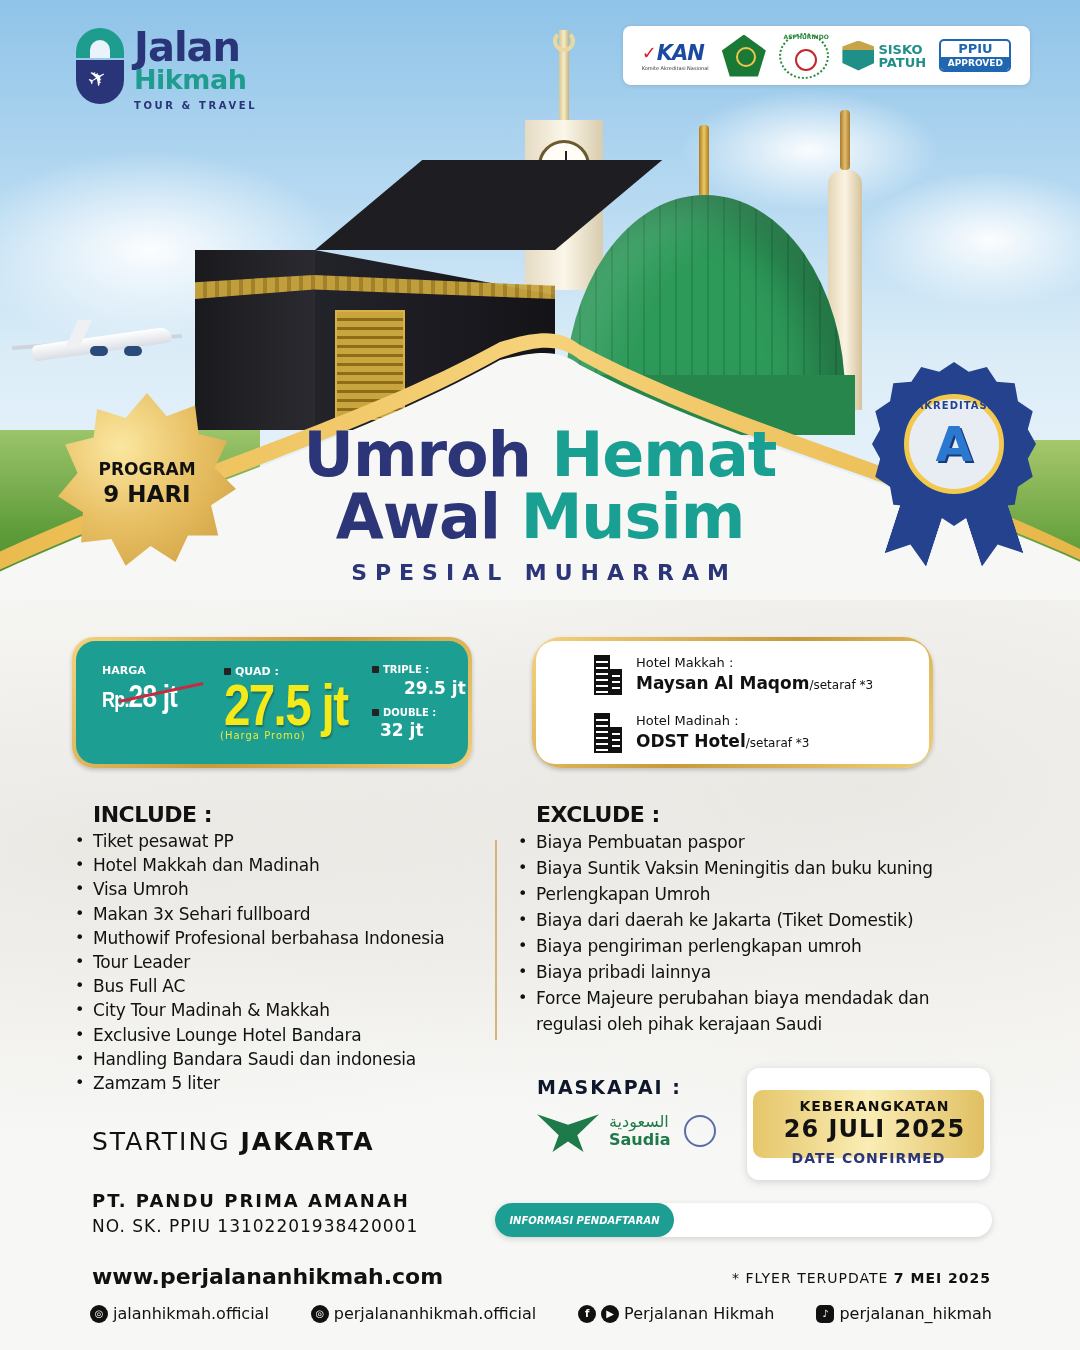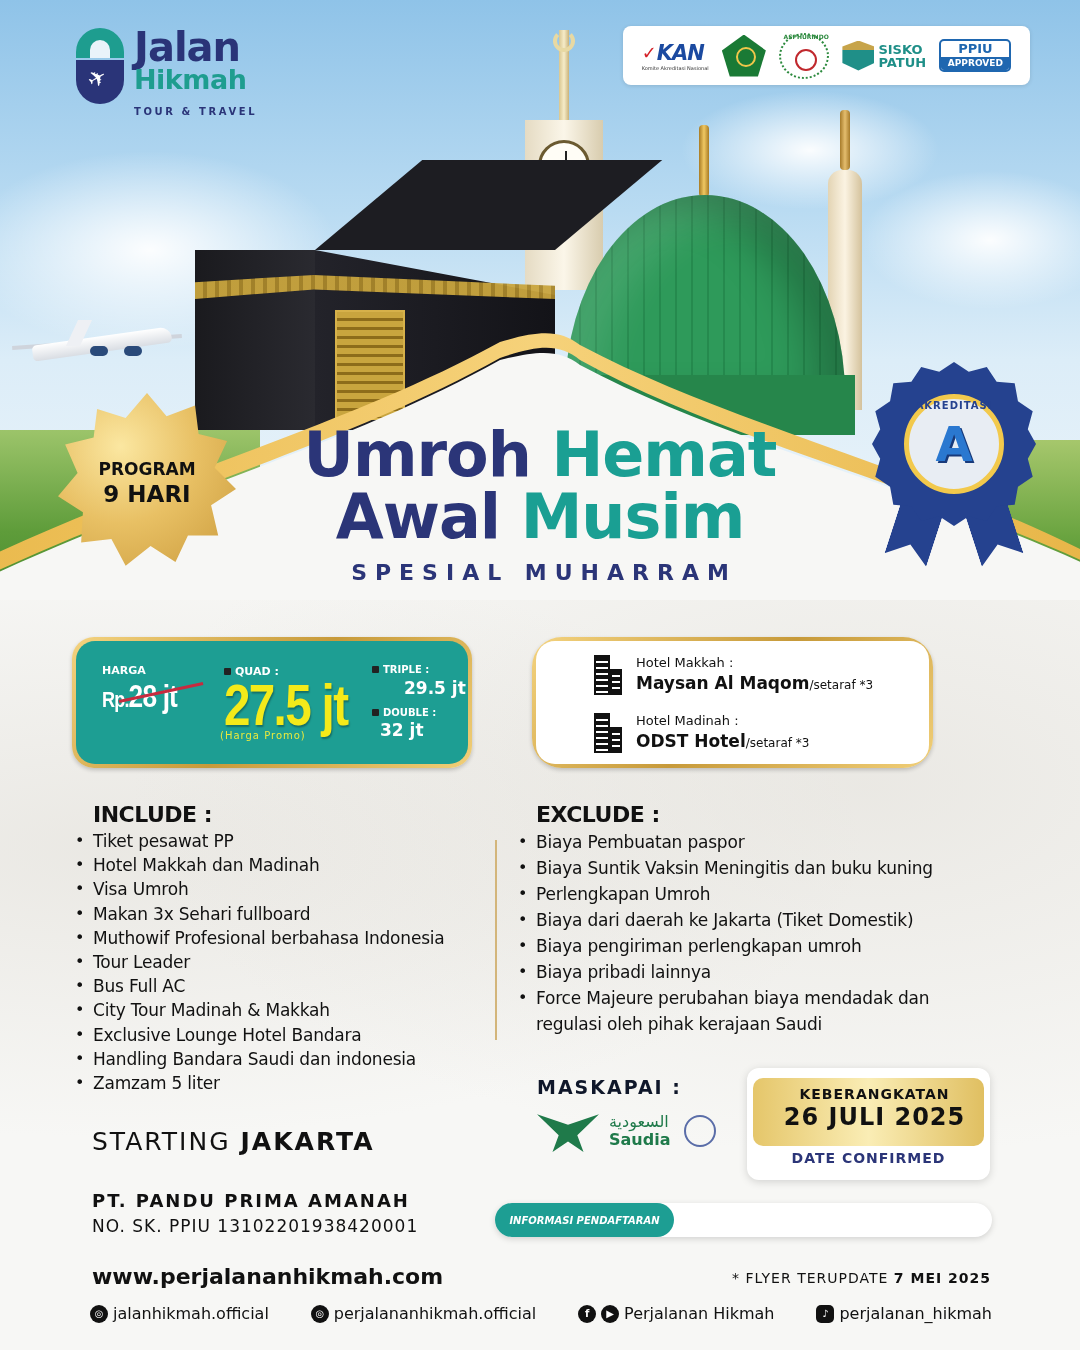--- a/index.html
+++ b/index.html
@@ -82,21 +82,21 @@
   
   .logo { position: absolute; left: 76px; top: 28px; display: flex; align-items: flex-start; }
   .logo-mark { width: 48px; height: 76px; position: relative; }
   .logo-mark .arch { position: absolute; left: 0; top: 0; width: 48px; height: 30px; background: #1e9d8f; border-radius: 24px 24px 0 0; }
   .logo-mark .arch::after { content:""; position:absolute; left:14px; top:12px; width:20px; height:18px; background:#eaf3fa; border-radius:10px 10px 0 0; }
   .logo-mark .base { position: absolute; left: 0; top: 32px; width: 48px; height: 44px; background: #2a3478; border-radius: 0 0 24px 24px; }
   .logo-mark .base::after { content:"✈"; position:absolute; left:12px; top:6px; color:#fff; font-size:22px; transform: rotate(-30deg); }
   .logo-text { margin-left: 10px; }
   .logo-text .l1 { font-family: "DejaVu Sans", sans-serif; font-weight: bold; font-size: 40px; line-height: 38px; color: #2a3478; letter-spacing: -1px; }
   .logo-text .l2 { font-family: "DejaVu Sans", sans-serif; font-weight: bold; font-size: 27px; line-height: 28px; color: #1e9d8f; letter-spacing: -0.5px; }
-  .logo-text .l3 { font-size: 10px; letter-spacing: 2.6px; color: #2a3478; font-weight: bold; margin-top: 12px; }
+  .logo-text .l3 { font-size: 10px; letter-spacing: 2.6px; color: #2a3478; font-weight: bold; margin-top: 6px; }
 
   .accred-bar { position: absolute; left: 623px; top: 26px; width: 407px; height: 59px; background: #fff; border-radius: 8px; box-shadow: 0 1px 4px rgba(0,0,0,.12);
     display: flex; align-items: center; justify-content: space-around; padding: 0 12px; }
   .kan { display: flex; flex-direction: column; align-items: flex-start; }
   .kan .kan-top { display: flex; align-items: center; }
   .kan .kan-v { color: #d42027; font-weight: bold; font-size: 18px; }
   .kan .kan-word { color: #1b4aa0; font-weight: bold; font-style: italic; font-size: 21px; letter-spacing: -1px; }
   .kan .kan-sub { font-size: 5px; color: #333; }
   .kemenag { width: 44px; height: 42px; background: #1a7a35; clip-path: polygon(50% 0, 100% 38%, 82% 100%, 18% 100%, 0 38%); position: relative; }
   .kemenag::after { content:""; position:absolute; left:14px; top:12px; width:16px; height:16px; border-radius:50%; border: 2px solid #f0c74a; }
@@ -188,21 +188,21 @@
   
   .maskapai { position: absolute; left: 537px; top: 1076px; font-size: 19px; font-weight: bold; letter-spacing: 2px; color: #0f172a; }
   .saudia { position: absolute; left: 537px; top: 1110px; display: flex; align-items: center; gap: 10px; }
   .saudia .mark { width: 62px; height: 42px; background: #1f7a4a; clip-path: polygon(0 10%, 50% 35%, 100% 10%, 65% 60%, 75% 100%, 50% 75%, 25% 100%, 35% 60%); }
   .saudia .words { color: #1f7a4a; line-height: 18px; }
   .saudia .ar { font-size: 16px; }
   .saudia .en { font-size: 16px; font-weight: bold; }
   .saudia .skyteam { width: 32px; height: 32px; border-radius: 50%; border: 2px solid #5a6da8; margin-left: 4px; }
 
   .depart { position: absolute; left: 747px; top: 1068px; width: 243px; height: 112px; background: #fff; border-radius: 12px; box-shadow: 0 2px 8px rgba(0,0,0,.15); }
-  .depart .gold { position: absolute; left: 6px; top: 10px; width: 231px; height: 68px; border-radius: 10px; background: linear-gradient(90deg,#e5c66a,#faedb5,#e0bf61); text-align: center; padding-left: 12px; }
+  .depart .gold { position: absolute; left: 6px; top: 22px; width: 231px; height: 68px; border-radius: 10px; background: linear-gradient(90deg,#e5c66a,#faedb5,#e0bf61); text-align: center; padding-left: 12px; }
   .depart .k1 { font-size: 14px; font-weight: bold; letter-spacing: 1px; color: #111; margin-top: 8px; }
   .depart .k2 { font-size: 24px; font-weight: bold; letter-spacing: 1px; color: #111; line-height: 30px; }
   .depart .conf { position: absolute; left: 0; top: 82px; width: 243px; text-align: center; font-size: 14px; font-weight: bold; color: #2b3578; letter-spacing: 1px; }
 
   
   .info-bar { position: absolute; left: 495px; top: 1203px; width: 497px; height: 34px; background: #fff; border-radius: 17px; box-shadow: 0 2px 6px rgba(0,0,0,.15); }
   .info-bar .pill { position: absolute; left: 0; top: 0; width: 179px; height: 34px; border-radius: 17px; background: #1d9e93; color: #fff; font-size: 10px; font-weight: bold; font-style: italic; display: flex; align-items: center; justify-content: center; }
 
   
   .website { position: absolute; left: 92px; top: 1264px; font-size: 22px; font-weight: bold; color: #111; }

